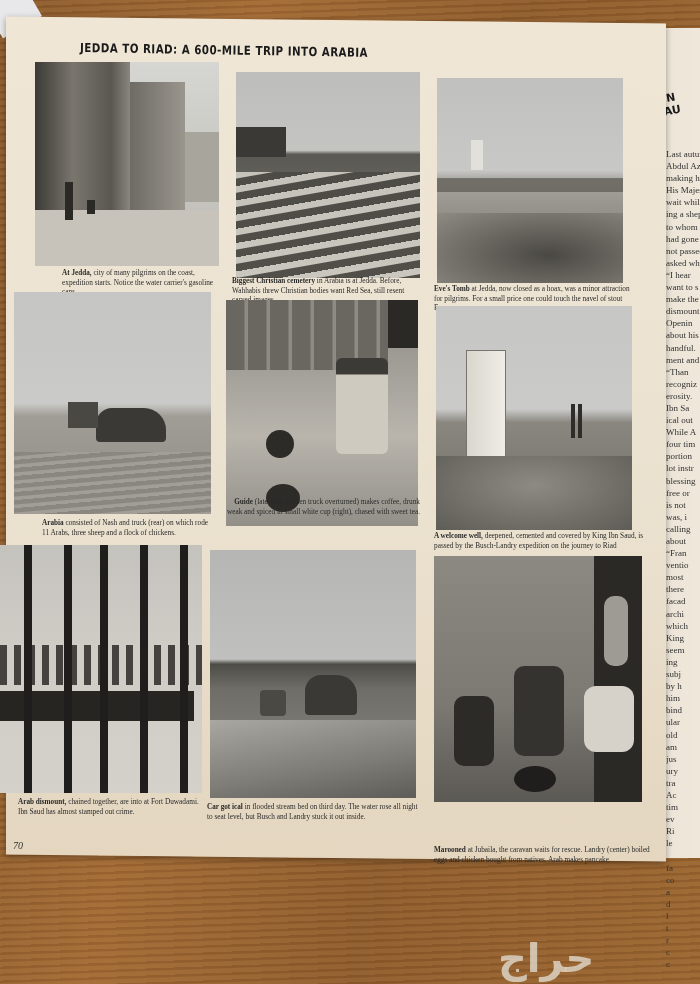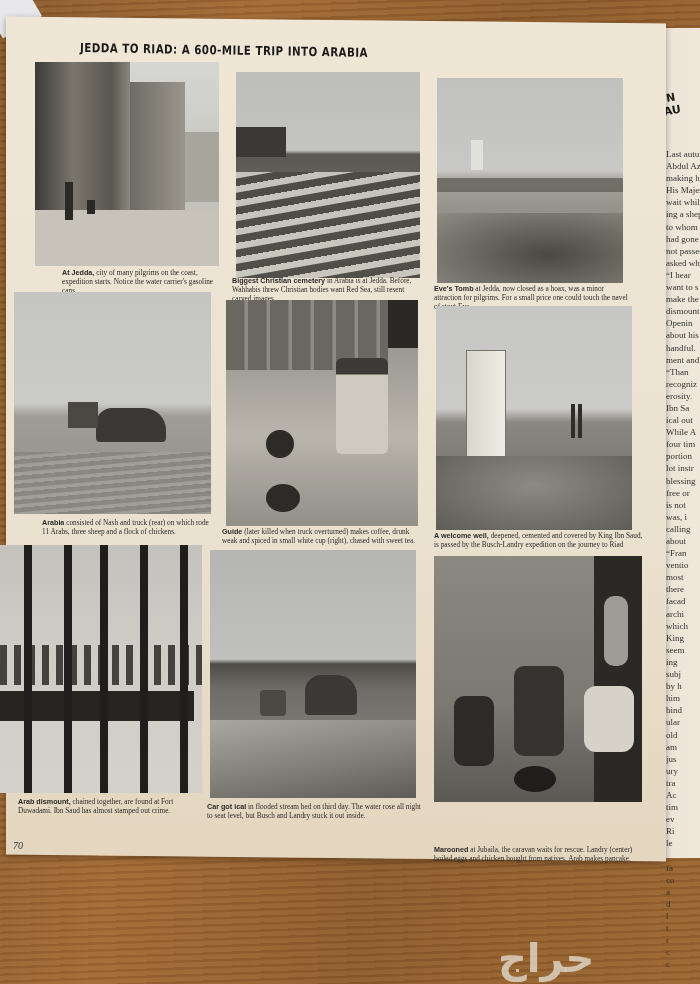--- a/index.html
+++ b/index.html
@@ -31,21 +31,21 @@
     position:absolute; left:80px; top:40px;
     font-family:"DejaVu Sans", sans-serif; font-weight:bold; font-size:12.5px;
     letter-spacing:0.6px; color:#1a1a1a; transform:scaleX(0.82) rotate(0.8deg); transform-origin:left;
   }
   .photo {
     position:absolute; overflow:hidden; background:#999;
   }
   .caption {
     position:absolute; font-size:7.3px; line-height:9px; color:#2a2a2a;
   }
-  .caption b { font-family:Liberation Sans, sans-serif; font-size:7.2px; }
+  .caption b { font-family:Liberation Serif, serif; font-size:7.2px; }
   .page-num {
     position:absolute; left:13px; top:840px; font-size:10px; color:#333; font-style:italic;
   }
   .right-head {
     position:absolute; left:655px; top:94px; font-family:"DejaVu Sans", sans-serif; font-weight:bold;
     font-size:11px; color:#1a1a1a; transform:rotate(-10deg); transform-origin:left;
   }
   .right-text {
     position:absolute; left:666px; top:148px; width:36px; font-size:9px; line-height:12.1px; color:#333;
     white-space:nowrap; overflow:hidden;
@@ -176,21 +176,21 @@
   <b>Arabia</b><span> consisted of Nash and truck (rear) on which rode 11 Arabs, three sheep and a flock of chickens.</span>
 </div>
 
 <div class="photo" style="left:226px;top:300px;width:192px;height:226px;background:linear-gradient(180deg,#8e8b84 0%,#a29f98 30%,#b9b5ad 60%,#928f88 100%);">
   <div style="position:absolute;left:0;top:0;width:162px;height:70px;background:repeating-linear-gradient(90deg,#6a6760 0 18px,#8f8b84 19px 22px);"></div>
   <div style="position:absolute;left:162px;top:0;width:30px;height:48px;background:#2a2926;"></div>
   <div style="position:absolute;left:110px;top:58px;width:52px;height:96px;background:linear-gradient(180deg,#3b3a36 0 16px,#cfcac0 17px 100%);border-radius:6px;"></div>
   <div style="position:absolute;left:40px;top:130px;width:28px;height:28px;border-radius:50%;background:#2c2b28;"></div>
   <div style="position:absolute;left:40px;top:184px;width:34px;height:28px;border-radius:50%;background:#2c2b28;"></div>
 </div>
-<div class="caption" style="left:222px;top:527px;width:198px;">
+<div class="caption" style="left:222px;top:497px;width:198px;text-align:right;">
   <b>Guide</b><span> (later killed when truck overturned) makes coffee, drunk weak and spiced in small white cup (right), chased with sweet tea.</span>
 </div>
 
 <div class="photo" style="left:436px;top:306px;width:196px;height:224px;background:linear-gradient(180deg,#c6c6c4 0%,#cacac8 46%,#8a8780 52%,#6c6a63 100%);">
   <div style="position:absolute;left:30px;top:44px;width:38px;height:118px;background:linear-gradient(90deg,#d9d6ce,#f0ede6);border:1px solid #77746d;"></div>
   <div style="position:absolute;left:0;top:150px;width:196px;height:74px;background:radial-gradient(ellipse at 50% 40%,#8d8a83,#5e5c56);"></div>
   <div style="position:absolute;left:135px;top:98px;width:4px;height:34px;background:#2e2d2a;"></div>
   <div style="position:absolute;left:142px;top:98px;width:4px;height:34px;background:#2e2d2a;"></div>
 </div>
 <div class="caption" style="left:434px;top:531px;width:210px;">
@@ -200,21 +200,21 @@
 <div class="photo" style="left:0px;top:545px;width:202px;height:248px;background:linear-gradient(180deg,#c4c2bd 0%,#cfccc6 40%,#d4d1cb 100%);">
   <div style="position:absolute;left:0;top:100px;width:202px;height:40px;background:repeating-linear-gradient(90deg,#2b2a27 0 7px,transparent 7px 14px);opacity:0.85;"></div>
   <div style="position:absolute;left:0;top:146px;width:194px;height:30px;background:#262522;"></div>
   <div style="position:absolute;left:24px;top:0;width:8px;height:248px;background:#1f1e1c;"></div>
   <div style="position:absolute;left:64px;top:0;width:8px;height:248px;background:#1f1e1c;"></div>
   <div style="position:absolute;left:100px;top:0;width:8px;height:248px;background:#1f1e1c;"></div>
   <div style="position:absolute;left:140px;top:0;width:8px;height:248px;background:#1f1e1c;"></div>
   <div style="position:absolute;left:180px;top:0;width:8px;height:248px;background:#1f1e1c;"></div>
 </div>
 <div class="caption" style="left:18px;top:797px;width:186px;">
-  <b>Arab dismount,</b><span> chained together, are found at Fort Duwadami. Ibn Saud has almost stamped out crime.</span>
+  <b>Arab dismount,</b><span> chained together, are into at Fort Duwadami. Ibn Saud has almost stamped out crime.</span>
 </div>
 
 <div class="photo" style="left:210px;top:550px;width:206px;height:248px;background:linear-gradient(180deg,#b5b5b3 0%,#c0c0be 44%,#4d4c47 46%,#6f6d67 56%,#8f8d87 100%);">
   <div style="position:absolute;left:95px;top:125px;width:52px;height:40px;border-radius:16px 20px 4px 4px;background:#3a3936;"></div>
   <div style="position:absolute;left:50px;top:140px;width:26px;height:26px;background:#4a4944;border-radius:4px;"></div>
   <div style="position:absolute;left:0;top:170px;width:206px;height:78px;background:linear-gradient(170deg,#a9a7a1 0%,#7e7c76 60%,#5e5c57 100%);"></div>
 </div>
 <div class="caption" style="left:207px;top:802px;width:215px;">
   <b>Car got ical</b><span> in flooded stream bed on third day. The water rose all night to seat level, but Busch and Landry stuck it out inside.</span>
 </div>

